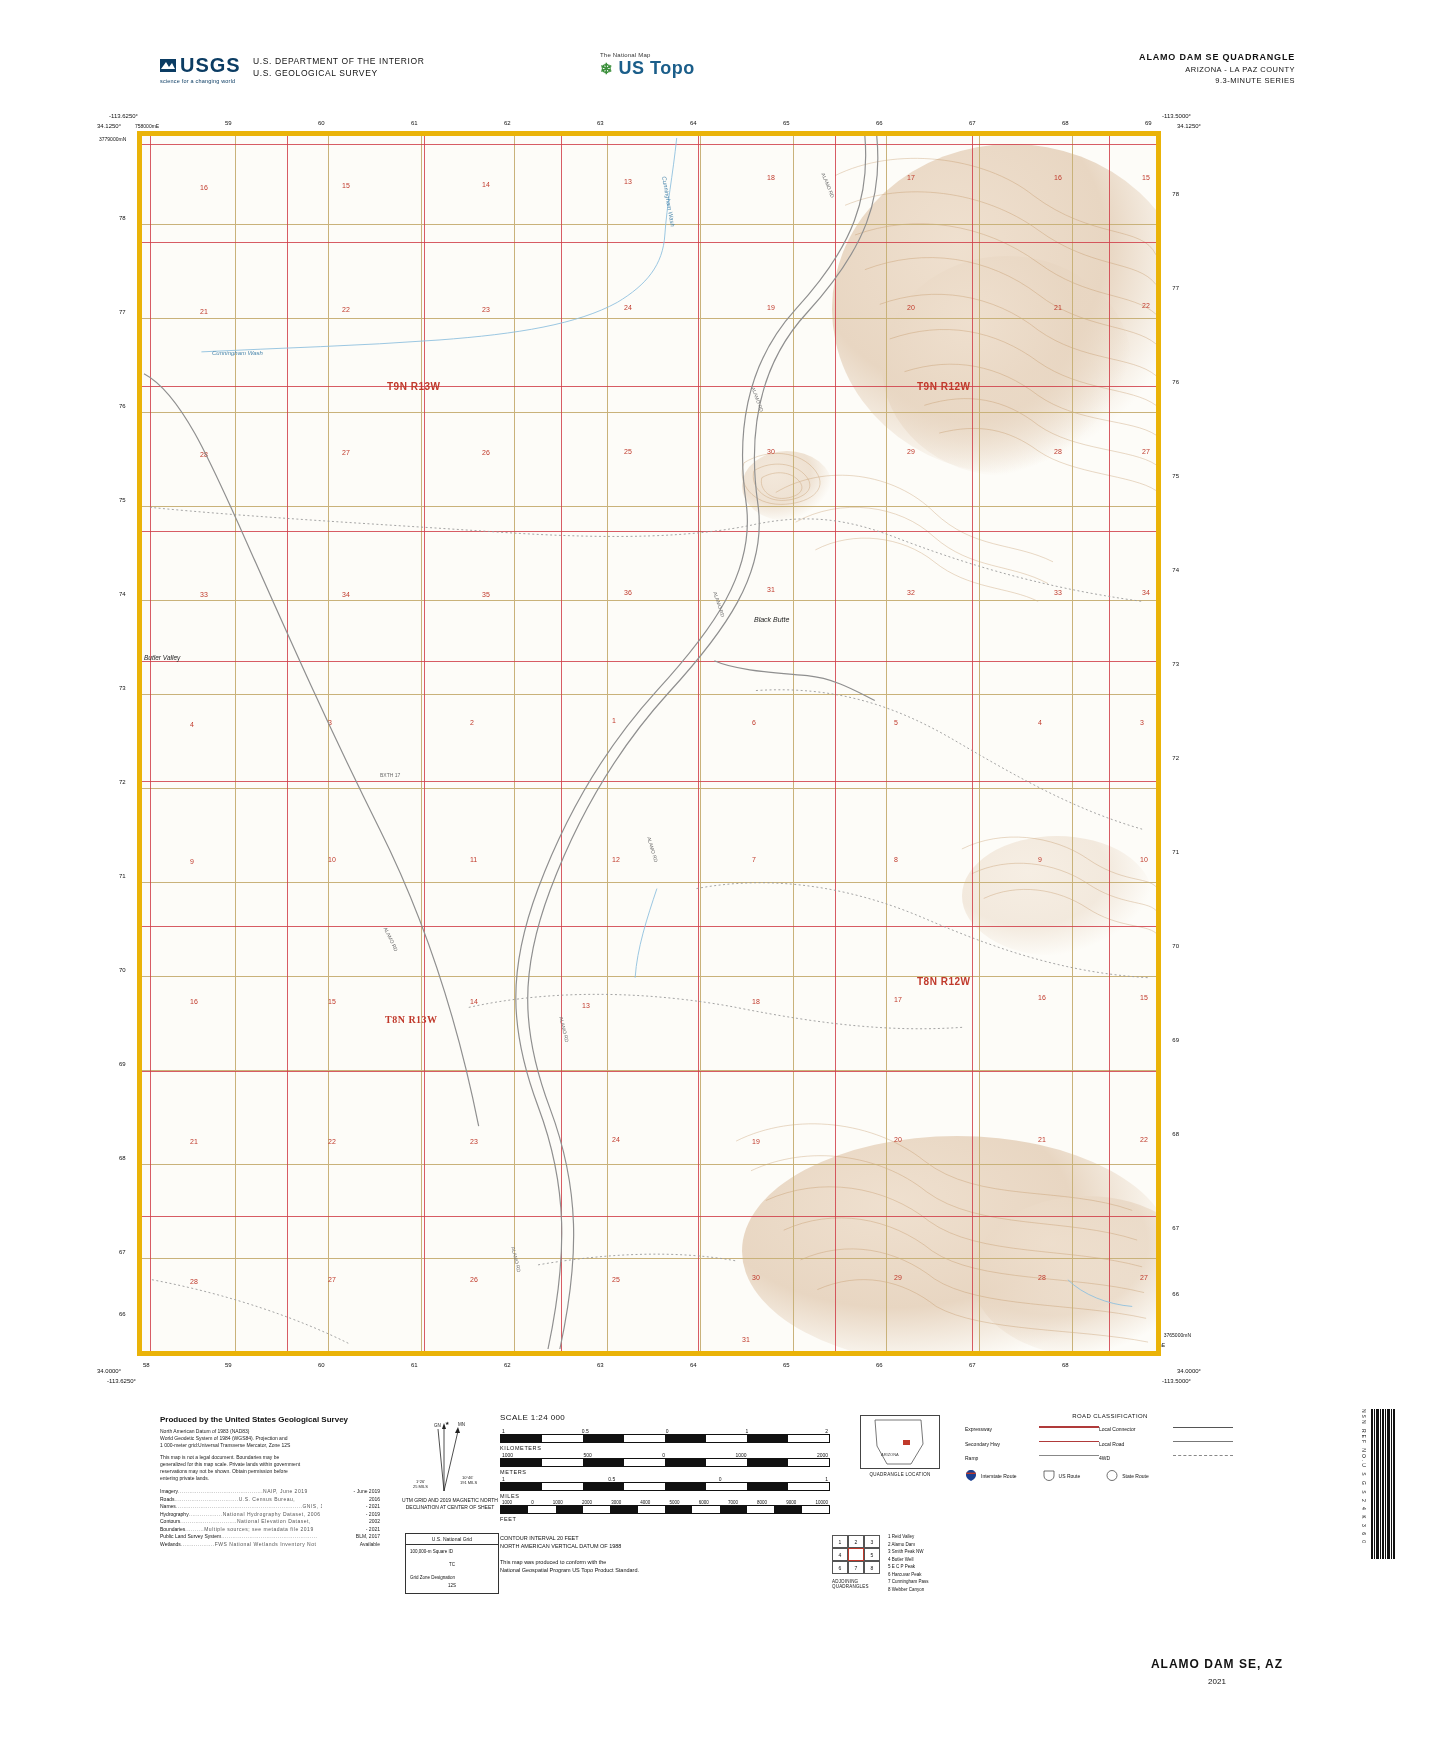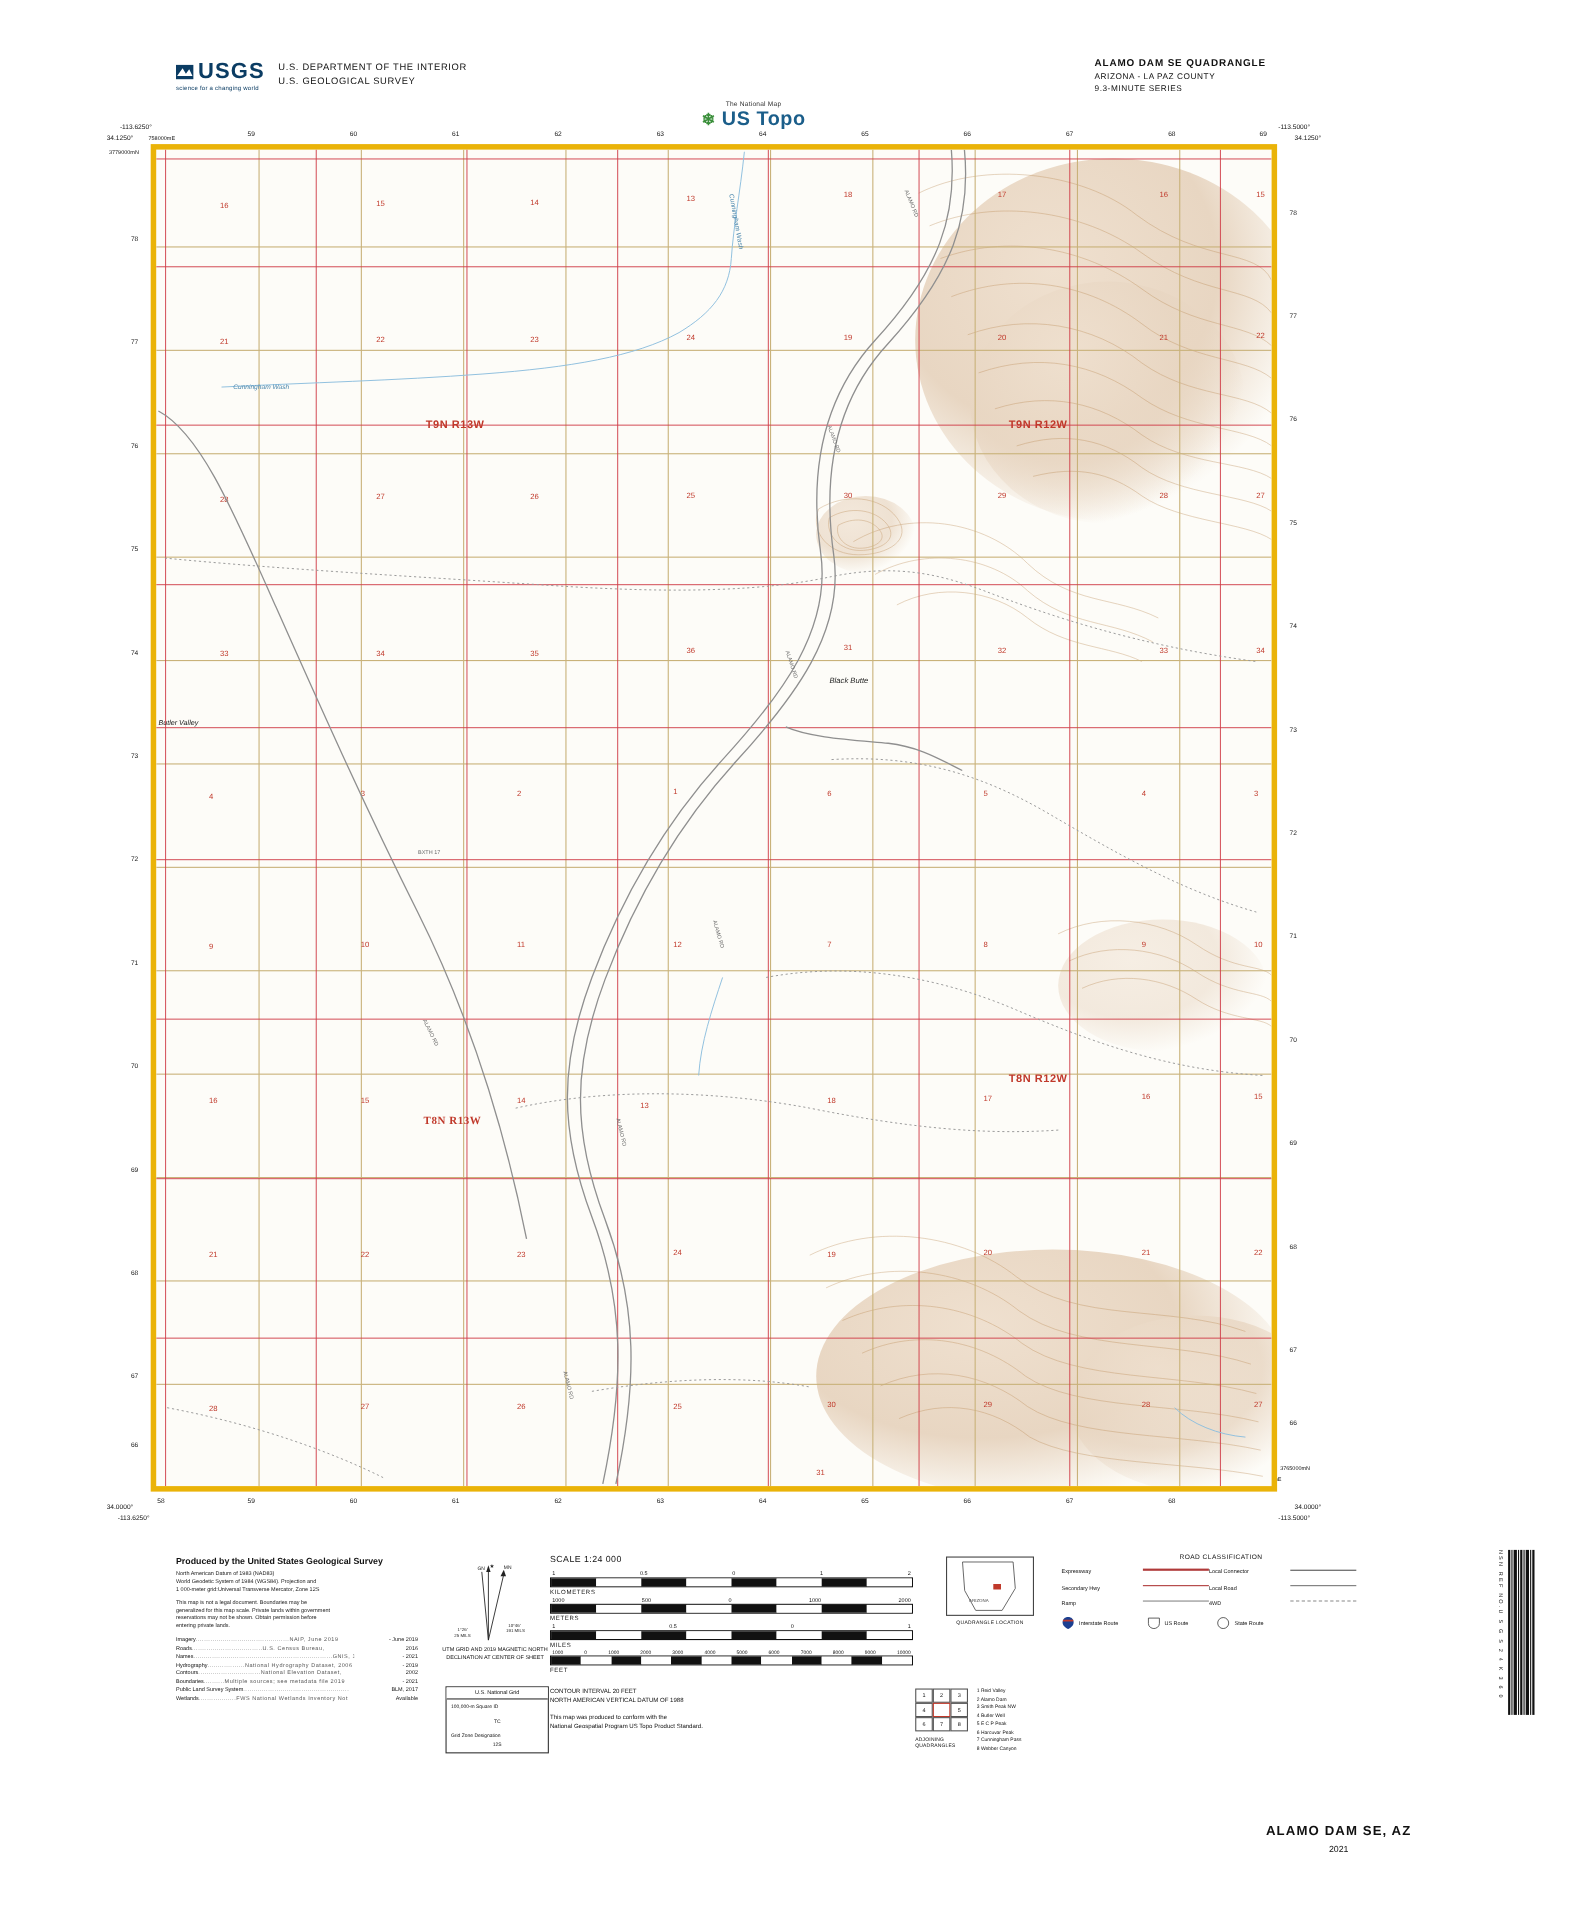--- a/index.html
+++ b/index.html
@@ -6,25 +6,25 @@
   body{width:1445px;height:1746px;position:relative;font-family:"Liberation Sans",sans-serif;color:#111;}
   .sheet{position:absolute;inset:0;background:#fff;}
 
   
   .header{position:absolute;left:0;top:38px;width:1445px;height:60px;}
   .usgs-logo{position:absolute;left:160px;top:16px;width:90px;height:34px;}
   .usgs-logo .mark{font-weight:bold;font-size:20px;letter-spacing:1px;color:#0b3c63;font-family:"Liberation Sans",sans-serif;}
   .usgs-logo .tag{font-size:5.5px;color:#0b3c63;letter-spacing:.2px;margin-top:1px;}
   .dept{position:absolute;left:253px;top:17px;font-size:8.5px;letter-spacing:.6px;color:#111;}
   .dept div{line-height:12px;}
-  .ustopo{position:absolute;left:600px;top:14px;text-align:center;width:170px;margin-top:40px;}
+  .ustopo{position:absolute;left:600px;top:14px;width:170px;}
   .ustopo .tnm{font-size:6px;color:#333;letter-spacing:.2px;}
   .ustopo .brand{font-size:18px;font-weight:bold;color:#1b5e8a;letter-spacing:.5px;}
   .ustopo .brand .leaf{color:#3b8f3b;font-size:15px;}
-  .quad{position:absolute;right:150px;top:14px;text-align:left;width:300px;}
+  .quad{position:absolute;right:150px;top:14px;text-align:right;width:300px;}
   .quad .q1{font-size:9px;font-weight:bold;letter-spacing:.8px;}
   .quad .q2{font-size:7.5px;letter-spacing:.5px;margin-top:3px;}
   .quad .q3{font-size:7.5px;letter-spacing:.5px;margin-top:2px;}
 
   
   .mapwrap{position:absolute;left:137px;top:131px;width:1024px;height:1225px;}
   .neat{position:absolute;inset:0;border:5px solid #eab308;background:#fdfcf8;overflow:hidden;padding-left:40px;}
   .mapcanvas{position:absolute;inset:0;}
 
   

